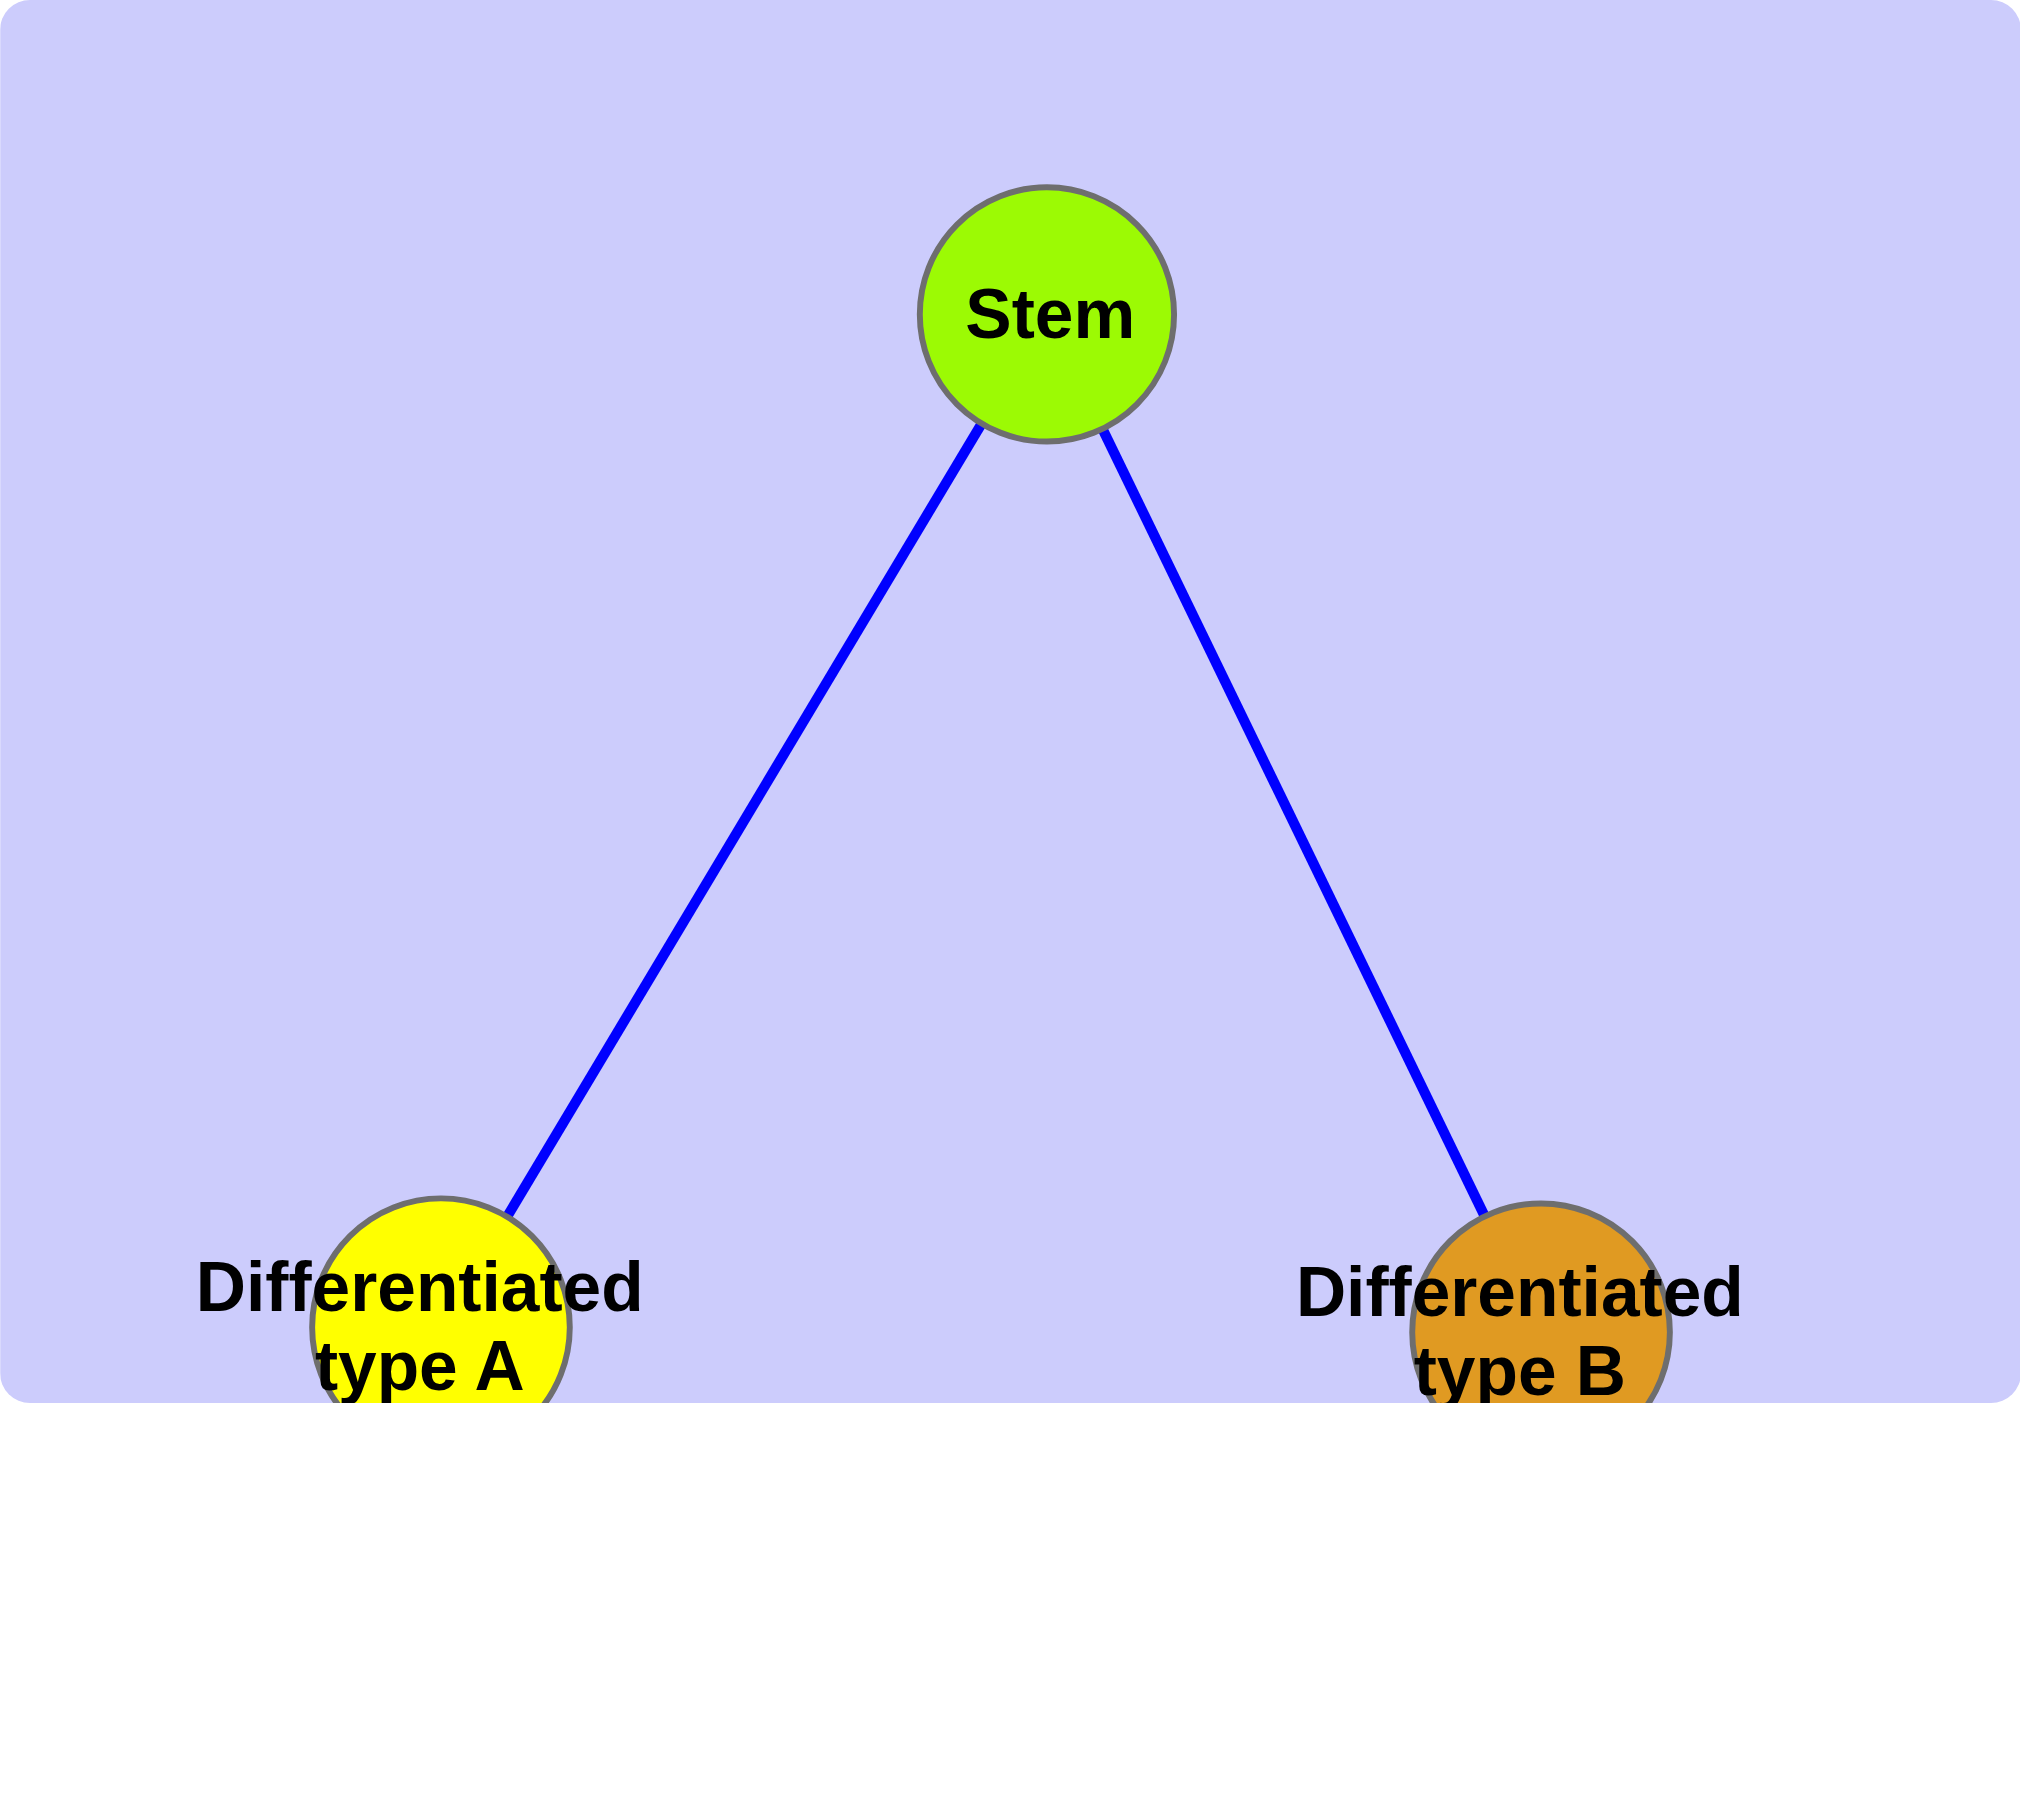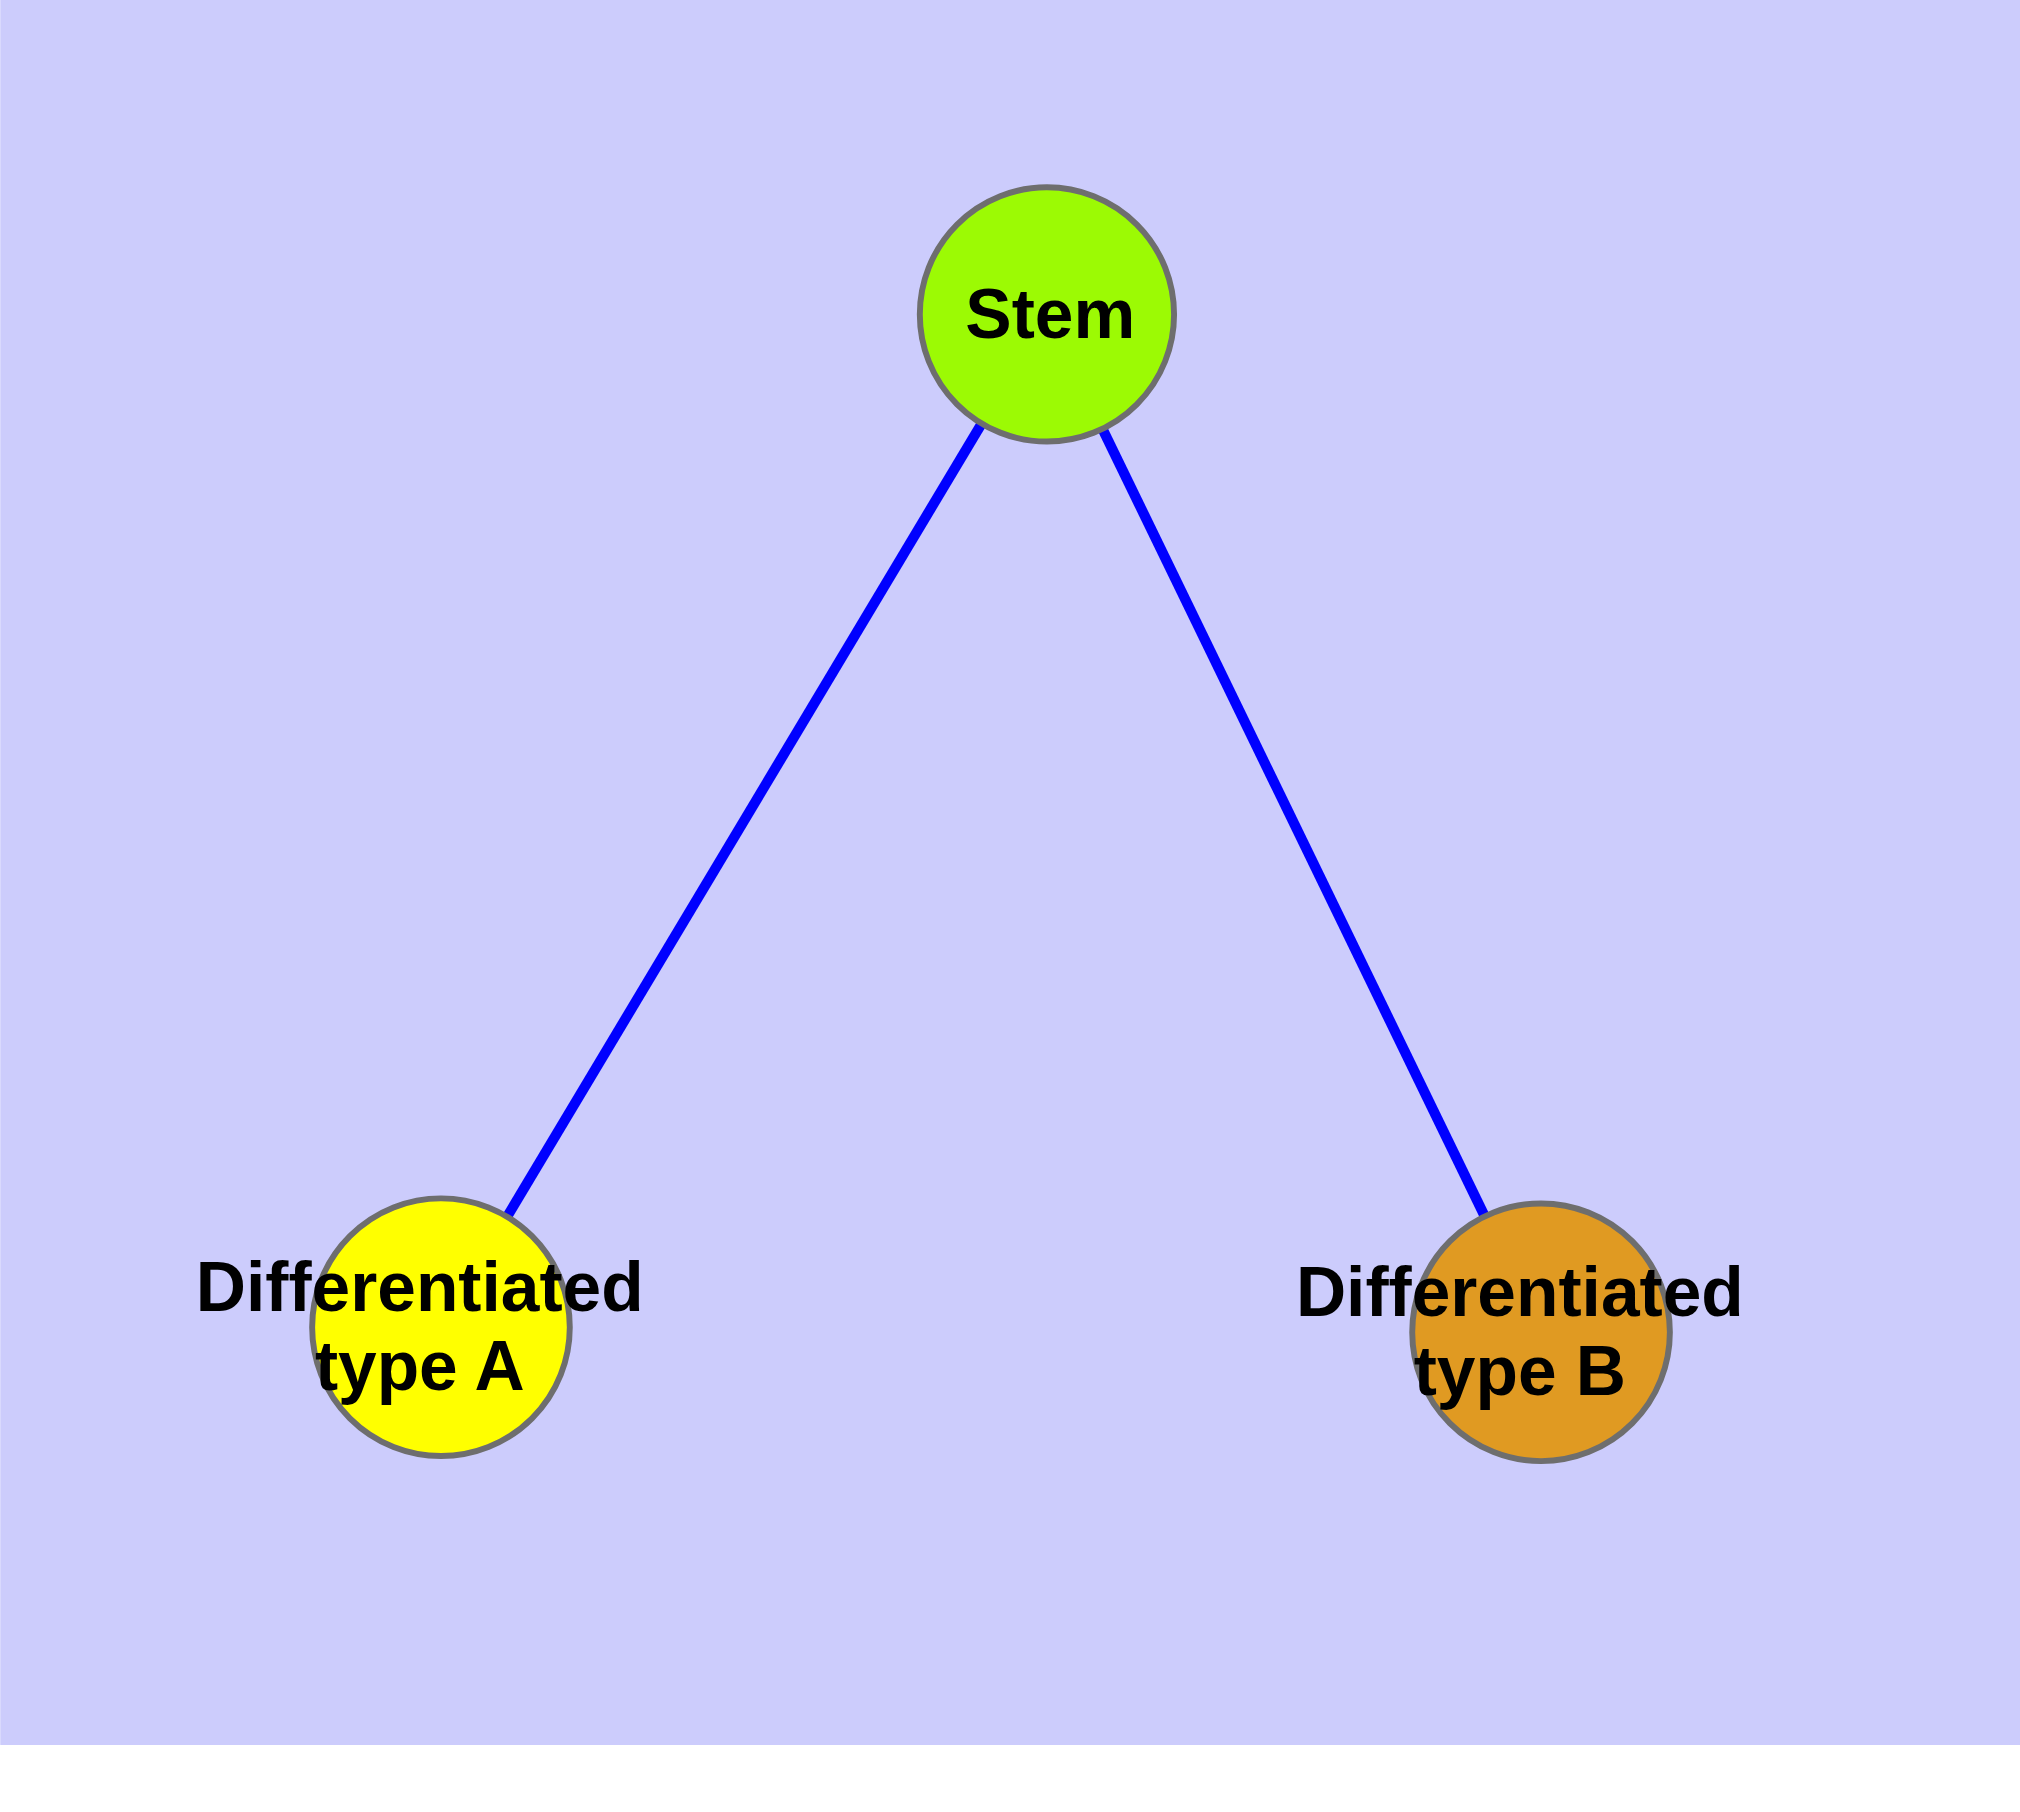--- a/index.html
+++ b/index.html
@@ -32,21 +32,21 @@
     font-family: "Liberation Sans", sans-serif;
     font-weight: bold;
     fill: #000000;
     text-anchor: middle;
     dominant-baseline: middle;
   }
 </style>
 </head>
 <body>
 
-<div id="canvas" style="width: 2021px; height: 1745px;">
+<div id="canvas" style="width: 2021px; height: 1403px; border-radius: 30px;">
   <svg id="graph-svg" viewBox="0 0 2384 2138" xmlns="http://www.w3.org/2000/svg" style="width: 2021px; height: 1812px;">
 
     <rect id="bg-rect" x="0" y="0" width="2384" height="2138" fill="#ccccfc"></rect>
 
     <g id="edges-layer">
         <line x1="1235" y1="371" x2="520" y2="1566" stroke="#0000ff" stroke-width="12" class="edge-line"></line>
         <line x1="1235" y1="371" x2="1818" y2="1572" stroke="#0000ff" stroke-width="12" class="edge-line"></line>
       </g>
     <g id="nodes-layer">
         <g>

